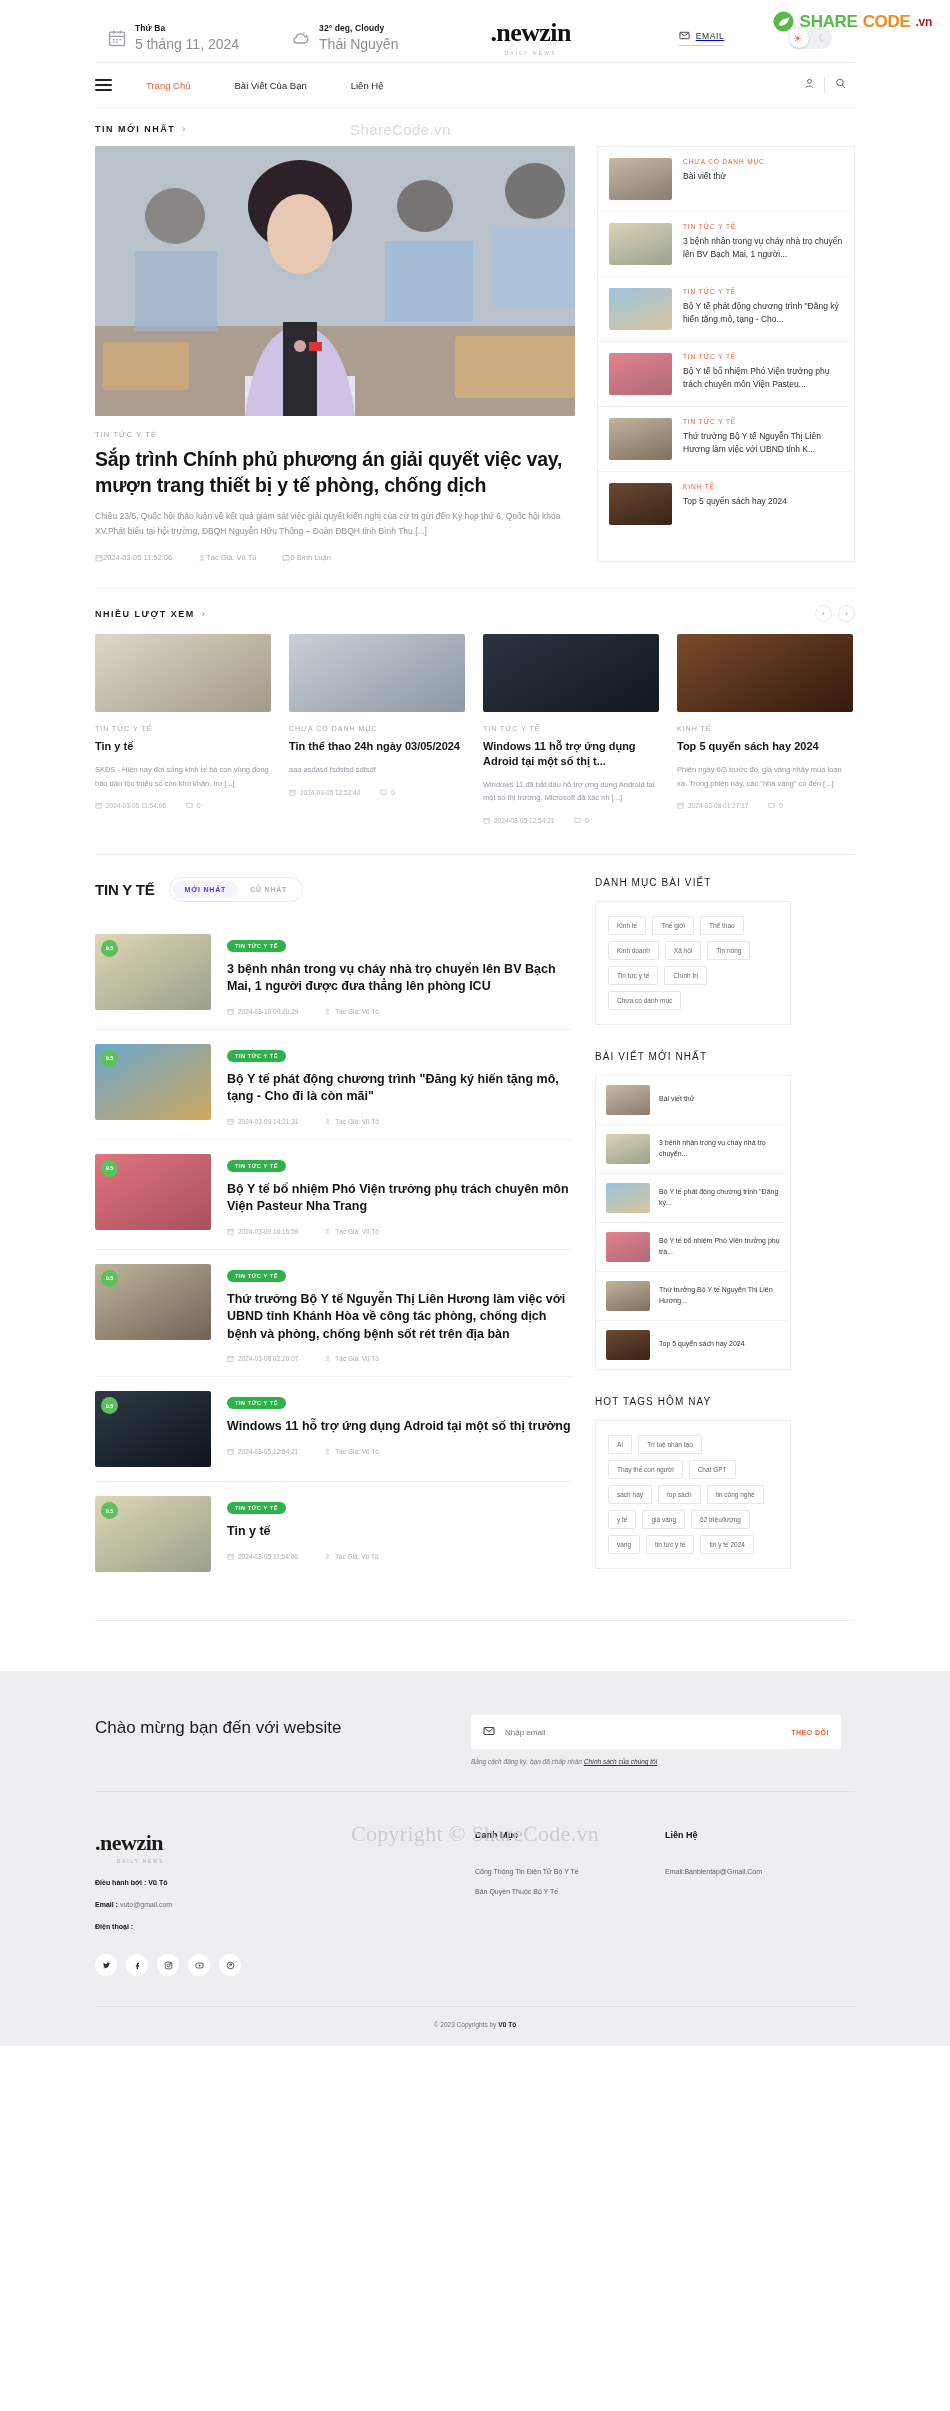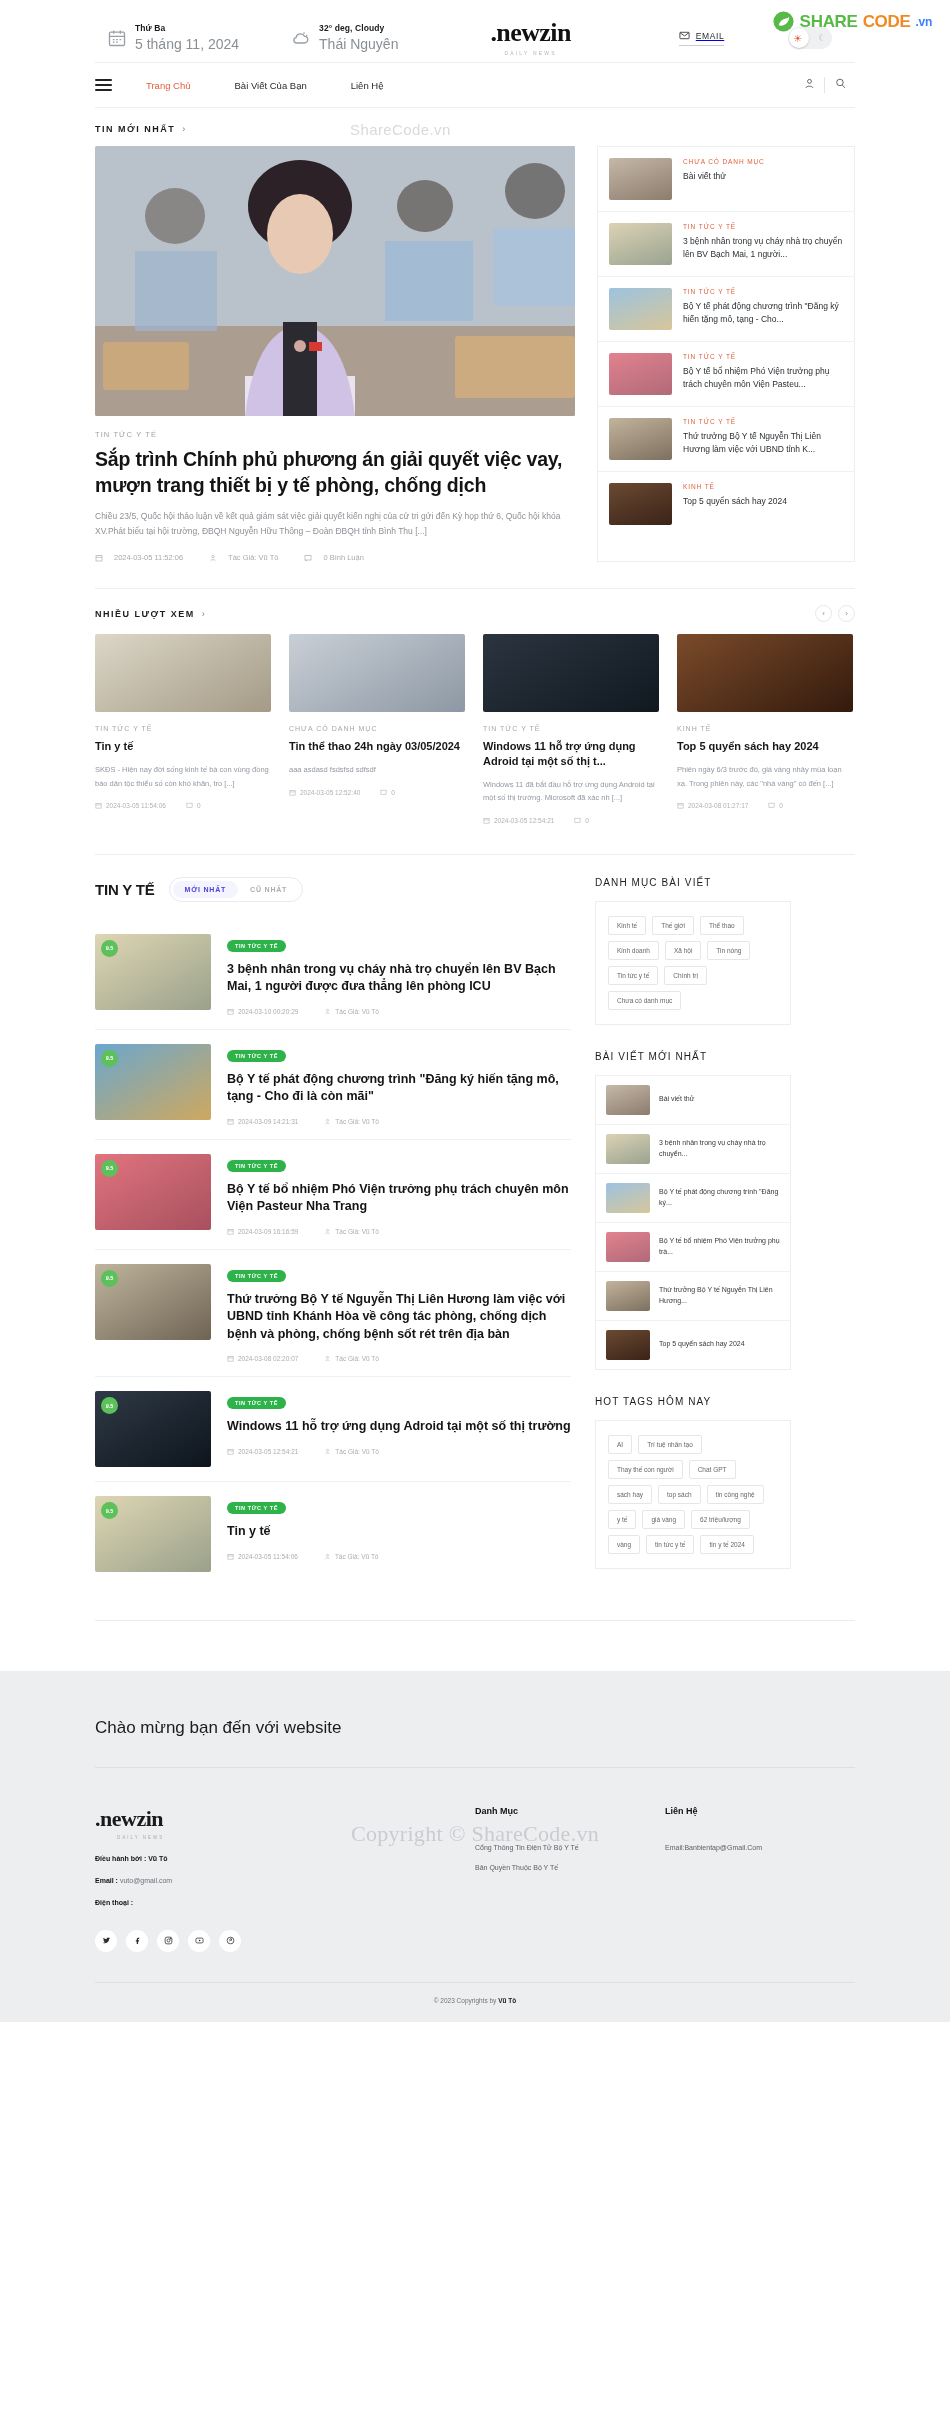--- a/index.html
+++ b/index.html
@@ -56,21 +56,21 @@
   .theme-toggle .s2 { position: absolute; right: 6px; color: #b9bdc2; font-size: 9px; }
 
   .sharecode-badge {
     position: absolute; right: 18px; top: 10px;
     display: flex; align-items: center; gap: 5px;
     font-weight: 700; font-size: 17px; letter-spacing: -.3px;
   }
   .sc-leaf { width: 23px; height: 23px; }
   .sc-share { color: #57b947; }
   .sc-code { color: #f08a24; }
-  .sc-vn { color: #3b82f6; font-size: 12px; }
+  .sc-vn { color: #b91c1c; font-size: 12px; }
 
   .divider { border-top: 1px solid #eceef0; }
 
   
   .nav { display: flex; align-items: center; height: 44px; }
   .burger { width: 17px; display:flex; flex-direction:column; gap:3px; cursor:pointer;}
   .burger i { display:block; height:2px; background:#222; border-radius:1px;}
   .nav-links { display: flex; gap: 44px; margin-left: 34px; }
   .nav-links a { font-size: 9.5px; color: #2b2b2b; text-decoration: none; }
   .nav-links a.active { color: #e2613c; }
@@ -103,21 +103,21 @@
   .ph { background: #d9dde1; display:block; position: relative; overflow:hidden; }
   .ph.g1 { background: linear-gradient(150deg,#cfd4d9 0%,#aab3bb 40%,#8e99a3 100%); }
   .hero-img { width: 480px; height: 270px; border-radius: 2px; }
   .kicker { font-size: 7.5px; letter-spacing: 1.1px; color: #9ea3a8; margin: 14px 0 8px; }
   h2.hero-title {
     font-size: 19.5px; line-height: 1.32; font-weight: 700; color: #141414;
     letter-spacing: -.2px;
   }
   .excerpt { font-size: 8.5px; line-height: 1.75; color: #8c9196; margin-top: 11px; }
   .meta { display: flex; gap: 26px; margin-top: 14px; align-items:center; }
-  .meta .m { display: flex; align-items: center; gap: 11px; font-size: 7.5px; color: #a7abaf; }
+  .meta .m { display: flex; align-items: center; gap: 0; font-size: 7.5px; color: #a7abaf; }
   .meta svg { width: 8px; height: 8px; flex:none; }
 
   .hero-side { width: 258px; border: 1px solid #eceef0; }
   .side-item { display: flex; gap: 11px; padding: 11px 11px; border-bottom: 1px solid #f0f1f3; }
   .side-item:last-child { border-bottom: none; }
   .side-thumb { width: 63px; height: 42px; flex: none; border-radius: 2px; }
   .side-txt { flex: 1; min-width: 0; }
   .side-kicker { font-size: 6.5px; letter-spacing: .9px; color: #e2613c; margin-bottom: 5px; }
   .side-title { font-size: 8.5px; line-height: 1.5; color: #2b2f33; }
 
@@ -770,20 +770,35 @@
     </div>
   </div>
 
   <div class="footer-sep"></div>
 </div>
 
 <div class="footer">
   <div class="wrap">
     <div class="f-top">
       <div class="f-welcome">Chào mừng bạn đến với website</div>
+      <div class="f-sub">
+        <div class="sub-field">
+          <span class="mail">
+            <svg viewBox="0 0 24 24" width="12" height="12" fill="none" stroke="currentColor" stroke-width="1.8">
+                <rect x="2" y="5" width="20" height="14" rx="1.5"></rect>
+                <path d="M2.5 6l9.5 7 9.5-7"></path>
+              </svg>
+          </span>
+          <input type="text" placeholder="Nhập email" style="">
+          <span class="go">THEO DÕI</span>
+        </div>
+        <div class="f-policy">
+          <span>Bằng cách đăng ký, bạn đã chấp nhận </span><u>Chính sách của chúng tôi</u>
+        </div>
+      </div>
     </div>
 
     <div class="f-hr"></div>
 
     <div class="f-mid">
       <div class="f-brand">
         <div class="f-logo">.newzin</div>
         <div class="f-logo-sub">DAILY NEWS</div>
         <div class="f-line"><b>Điều hành bởi : </b><b>Vũ Tô</b></div>
         <div class="f-line"><b>Email : </b><span class="val">vuto@gmail.com</span></div>

